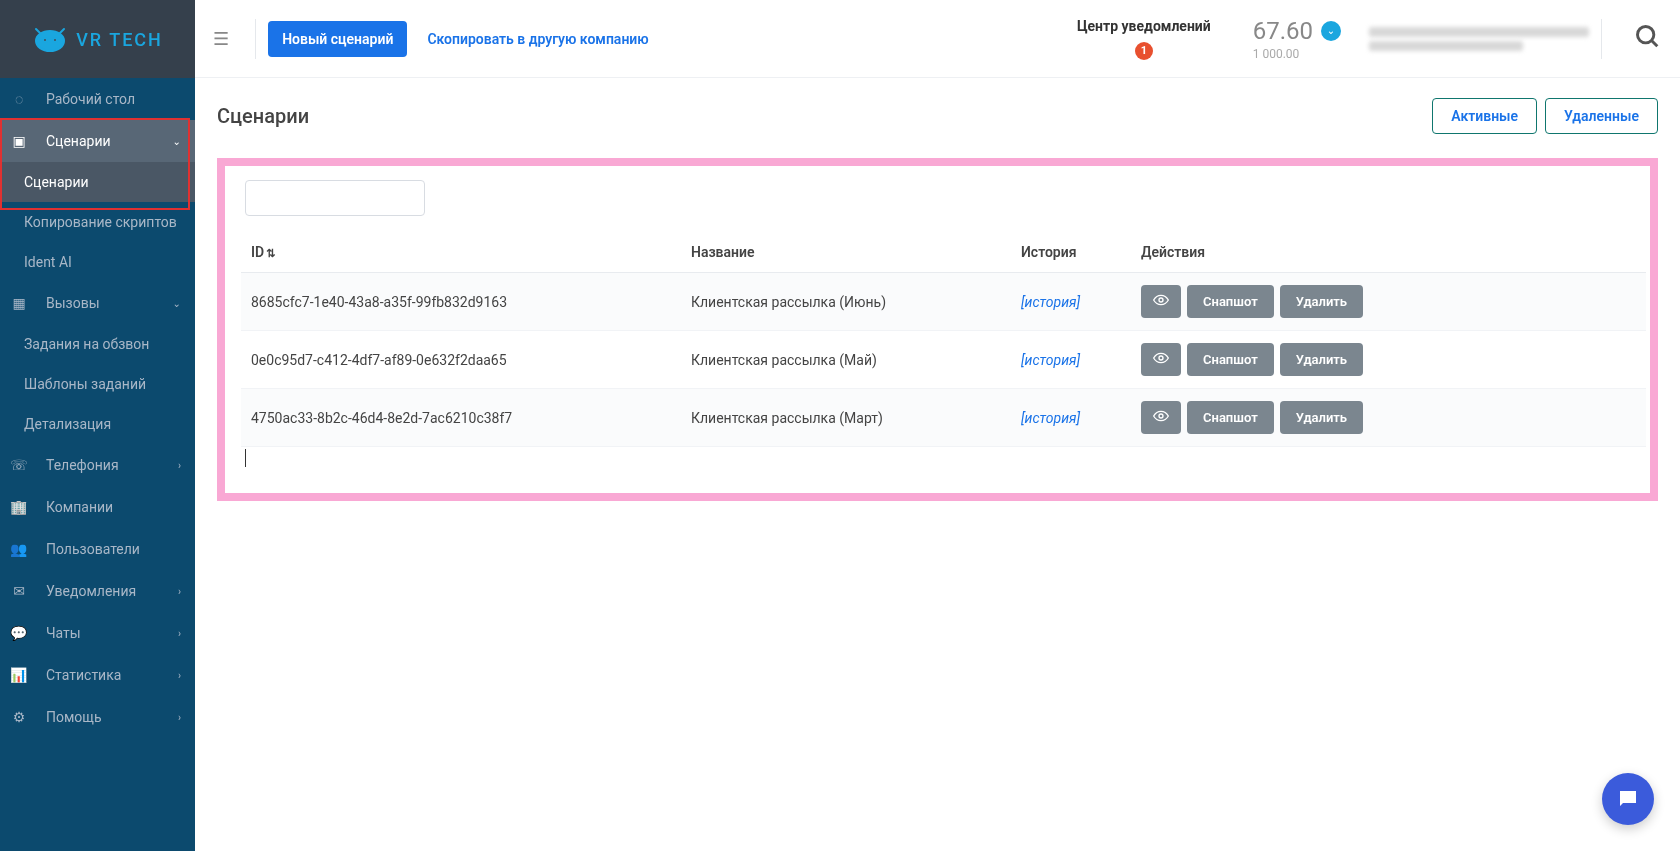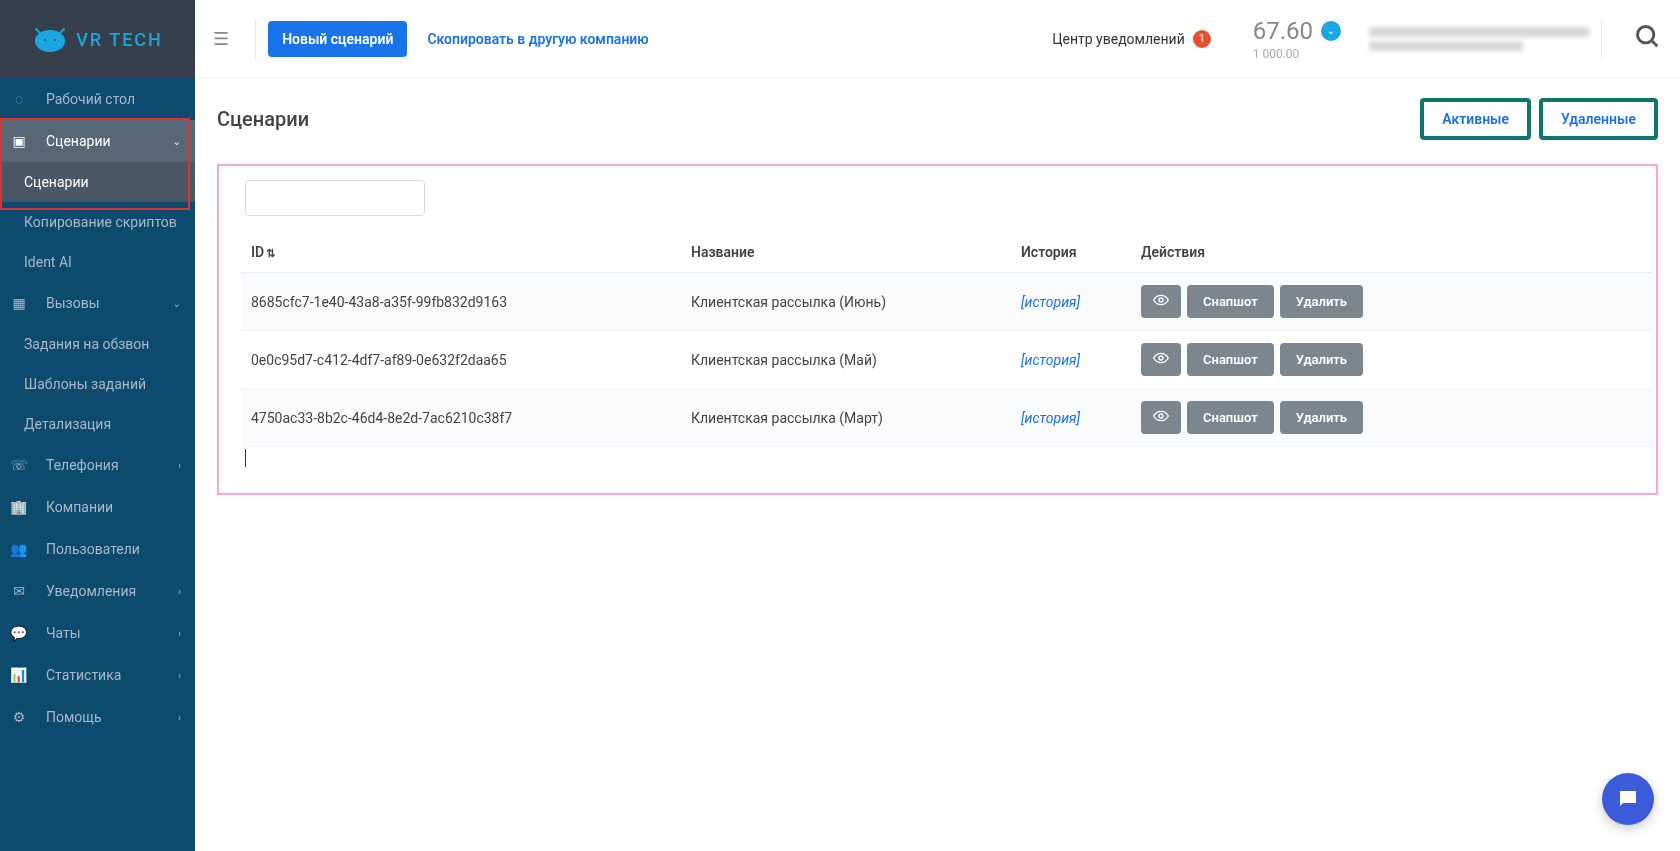--- a/index.html
+++ b/index.html
@@ -20,38 +20,38 @@
 .nav-sub .nav-item { padding-left: 24px; font-size: 14px; }
 .nav-sub .nav-item.sub-active { background: #4a5765; color: #fff; }
 .highlight-nav { position: absolute; border: 2px solid #e03131; pointer-events: none; left: 0; top: 118px; width: 190px; height: 92px; }
 .main { flex: 1; display: flex; flex-direction: column; overflow: hidden; }
 .topbar { height: 78px; display: flex; align-items: center; padding: 0 18px; border-bottom: 1px solid #eef0f3; }
 .hamburger { color: #888; font-size: 18px; margin-right: 14px; cursor: pointer; }
 .vr { width: 1px; height: 40px; background: #e5e8ec; margin: 0 12px; }
 .btn-primary { background: #1a73e8; color: #fff; border: none; border-radius: 4px; padding: 10px 14px; font-size: 14px; font-weight: 600; cursor: pointer; }
 .link-primary { color: #1a73e8; font-size: 14px; font-weight: 600; margin-left: 20px; cursor: pointer; }
 .spacer { flex: 1; }
-.notif { font-size: 14px; color: #333; display: flex; align-items: center; gap: 8px; font-weight: 400; cursor: pointer; }
+.notif { font-size: 14px; color: #333; display: flex; align-items: center; gap: 8px; font-weight: 700; cursor: pointer; flex-direction: column; }
 .badge { background: #e8502f; color: #fff; border-radius: 50%; width: 18px; height: 18px; font-size: 11px; display: inline-flex; align-items: center; justify-content: center; }
 .balance { margin-left: 42px; margin-right: 28px; }
 .balance-top { display: flex; align-items: center; gap: 8px; }
 .balance-amount { font-size: 24px; color: #888; font-weight: 400; }
 .balance-btn { width: 20px; height: 20px; border-radius: 50%; background: #1aa6df; color: #fff; display: inline-flex; align-items: center; justify-content: center; font-size: 10px; cursor: pointer; }
 .balance-sub { font-size: 12px; color: #aaa; margin-top: 2px; }
 .user-area { width: 220px; height: 40px; display: flex; flex-direction: column; justify-content: center; gap: 4px; }
 .blur-line { height: 10px; background: #d8d8d8; border-radius: 3px; filter: blur(2px); }
 .blur-line.short { width: 70%; }
 .search-icon { margin-left: 20px; color: #555; cursor: pointer; }
 .search-icon svg { width: 28px; height: 28px; }
 .content { padding: 20px 22px; overflow: auto; }
 .page-header { display: flex; align-items: center; margin-bottom: 24px; }
 .page-title { font-size: 20px; color: #444; font-weight: 500; }
 .filter-btns { margin-left: auto; display: flex; gap: 8px; }
-.btn-outline { border: 4px solid #0f766e; color: #1a73e8; background: #fff; border-radius: 4px; padding: 9px 18px; font-size: 14px; font-weight: 600; cursor: pointer; }
-.panel { border: 2px solid #f9a8d4; padding: 14px 4px 26px 22px; }
+.btn-outline { border: 1px solid #0f766e; color: #1a73e8; background: #fff; border-radius: 4px; padding: 9px 18px; font-size: 14px; font-weight: 600; cursor: pointer; }
+.panel { border: 8px solid #f9a8d4; padding: 14px 4px 26px 16px; }
 .search-box { width: 180px; height: 36px; border: 1px solid #d8dce2; border-radius: 4px; margin-left: 4px; margin-bottom: 16px; padding: 0 10px; font-size: 14px; }
 .table { width: 100%; border-collapse: collapse; }
 .table th { text-align: left; font-weight: 600; font-size: 14px; color: #444; padding: 12px 10px; border-bottom: 1px solid #e8ebef; }
 .table td { padding: 12px 10px; font-size: 14px; color: #444; border-bottom: 1px solid #f1f3f6; vertical-align: middle; }
 .table tr:nth-child(odd) td { background: #fafbfc; }
 .sort-icon { font-size: 11px; margin-left: 2px; }
 .link-cell { color: #1a73e8; cursor: pointer; font-style: italic; }
 .actions { display: flex; gap: 6px; }
 .btn-grey { background: #7b868f; color: #fff; border: none; border-radius: 4px; padding: 9px 16px; font-size: 13px; font-weight: 600; cursor: pointer; }
 .btn-icon { padding: 9px 12px; }

